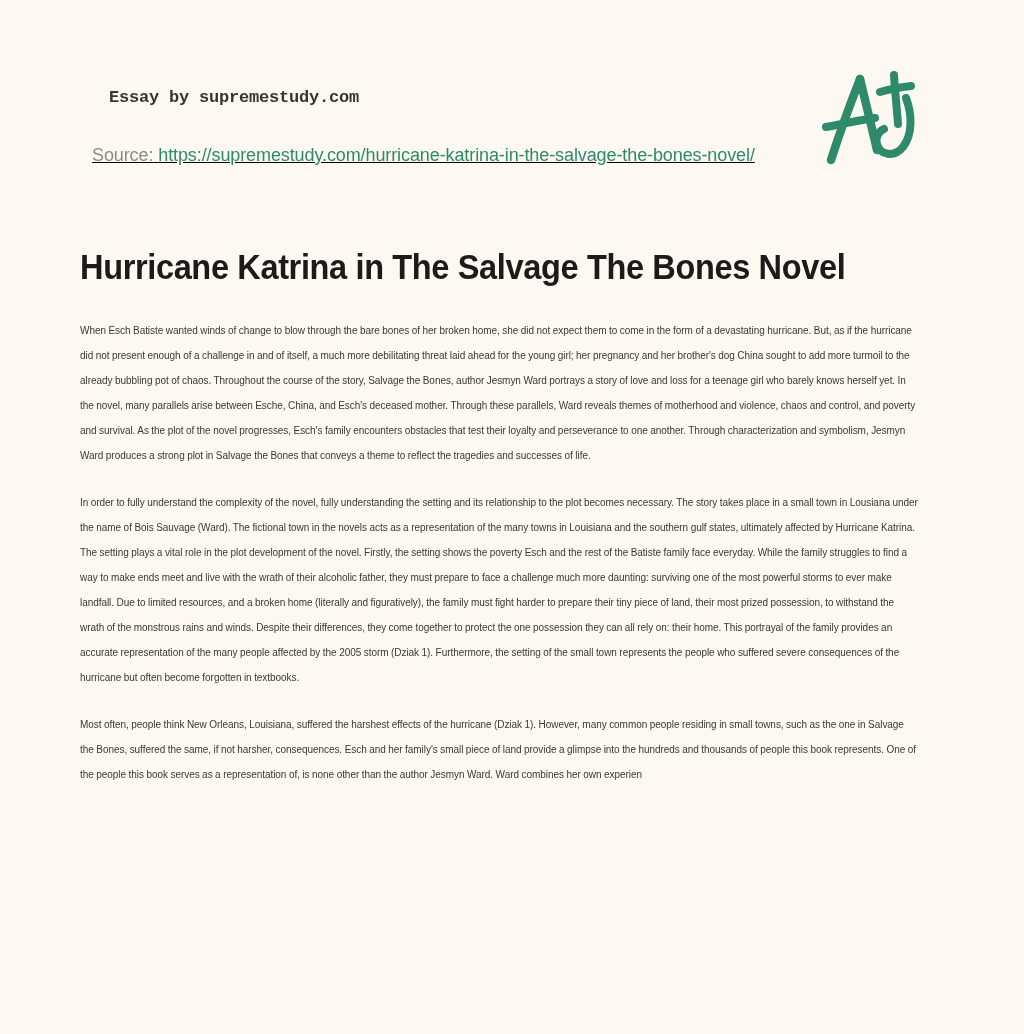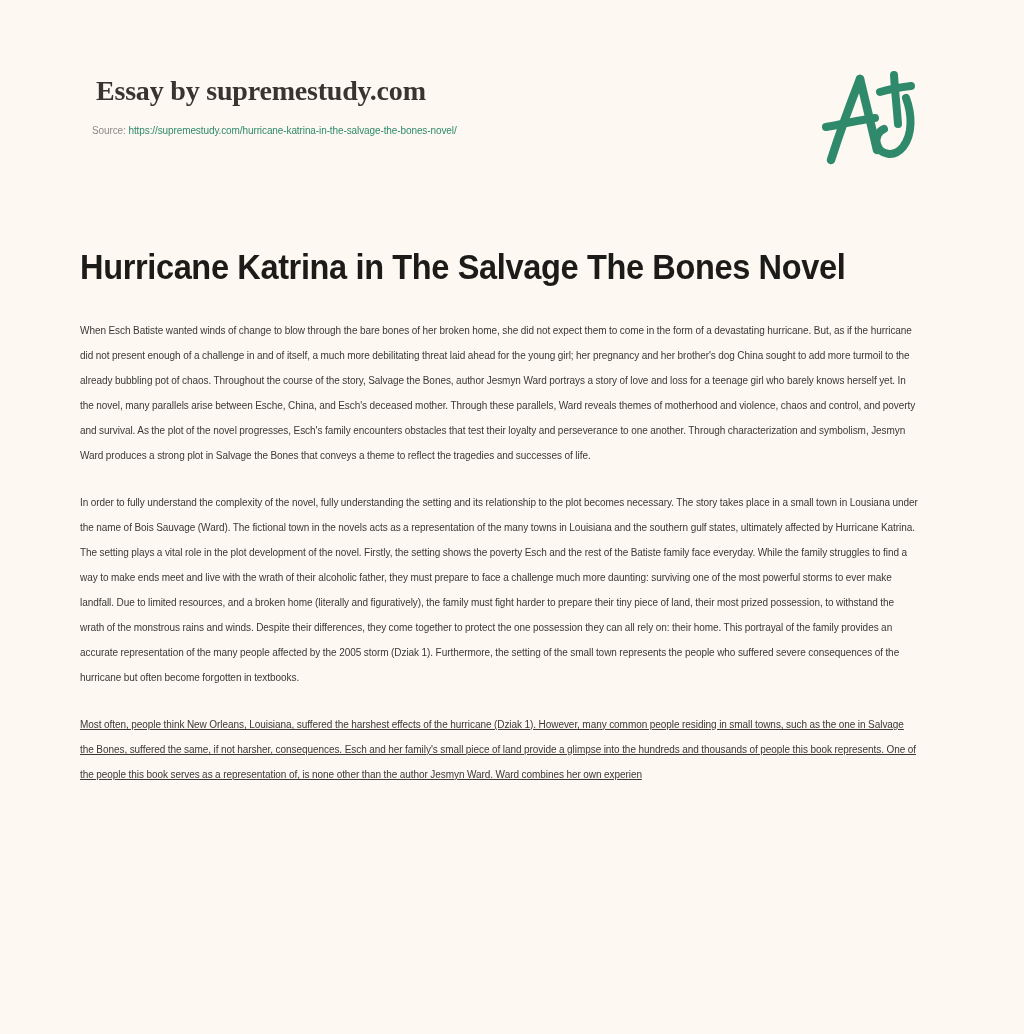--- a/index.html
+++ b/index.html
@@ -24,35 +24,36 @@
 
   
   .header {
     position: absolute;
     left: 92px;
     top: 72px;
     width: 700px;
   }
 
   .essay-by {
-    font-family: Liberation Serif, serif;
-    font-size: 28px;
+    font-family: Liberation Mono, monospace;
+    font-size: 17px;
     font-weight: bold;
     color: #38342f;
     letter-spacing: -0.2px;
     line-height: 1.1;
-    margin: 4px;
+    margin: 17px;
   }
 
   .source-line {
-    margin-top: 18px;
-    font-size: 10px;
+    margin-top: 37px;
+    font-size: 18px;
     line-height: 1.2;
     letter-spacing: -0.1px;
     white-space: nowrap;
+    text-decoration: underline;
   }
 
   .source-label {
     color: #8d8a85;
   }
 
   .source-url {
     color: #2f8a6c;
     text-decoration: none;
   }
@@ -98,21 +99,20 @@
     font-size: 10px;
     line-height: 25px;
     color: #3a3936;
     text-align: left;
     letter-spacing: -0.05px;
     word-spacing: -0.2px;
   }
 
   .body-copy p:last-child {
     margin-bottom: 13px;
-    text-decoration: underline;
   }
 </style>
 </head>
 <body>
 
 <div class="page">
 
   <div class="header">
     <h2 class="essay-by">Essay by supremestudy.com</h2>
     <div class="source-line">

